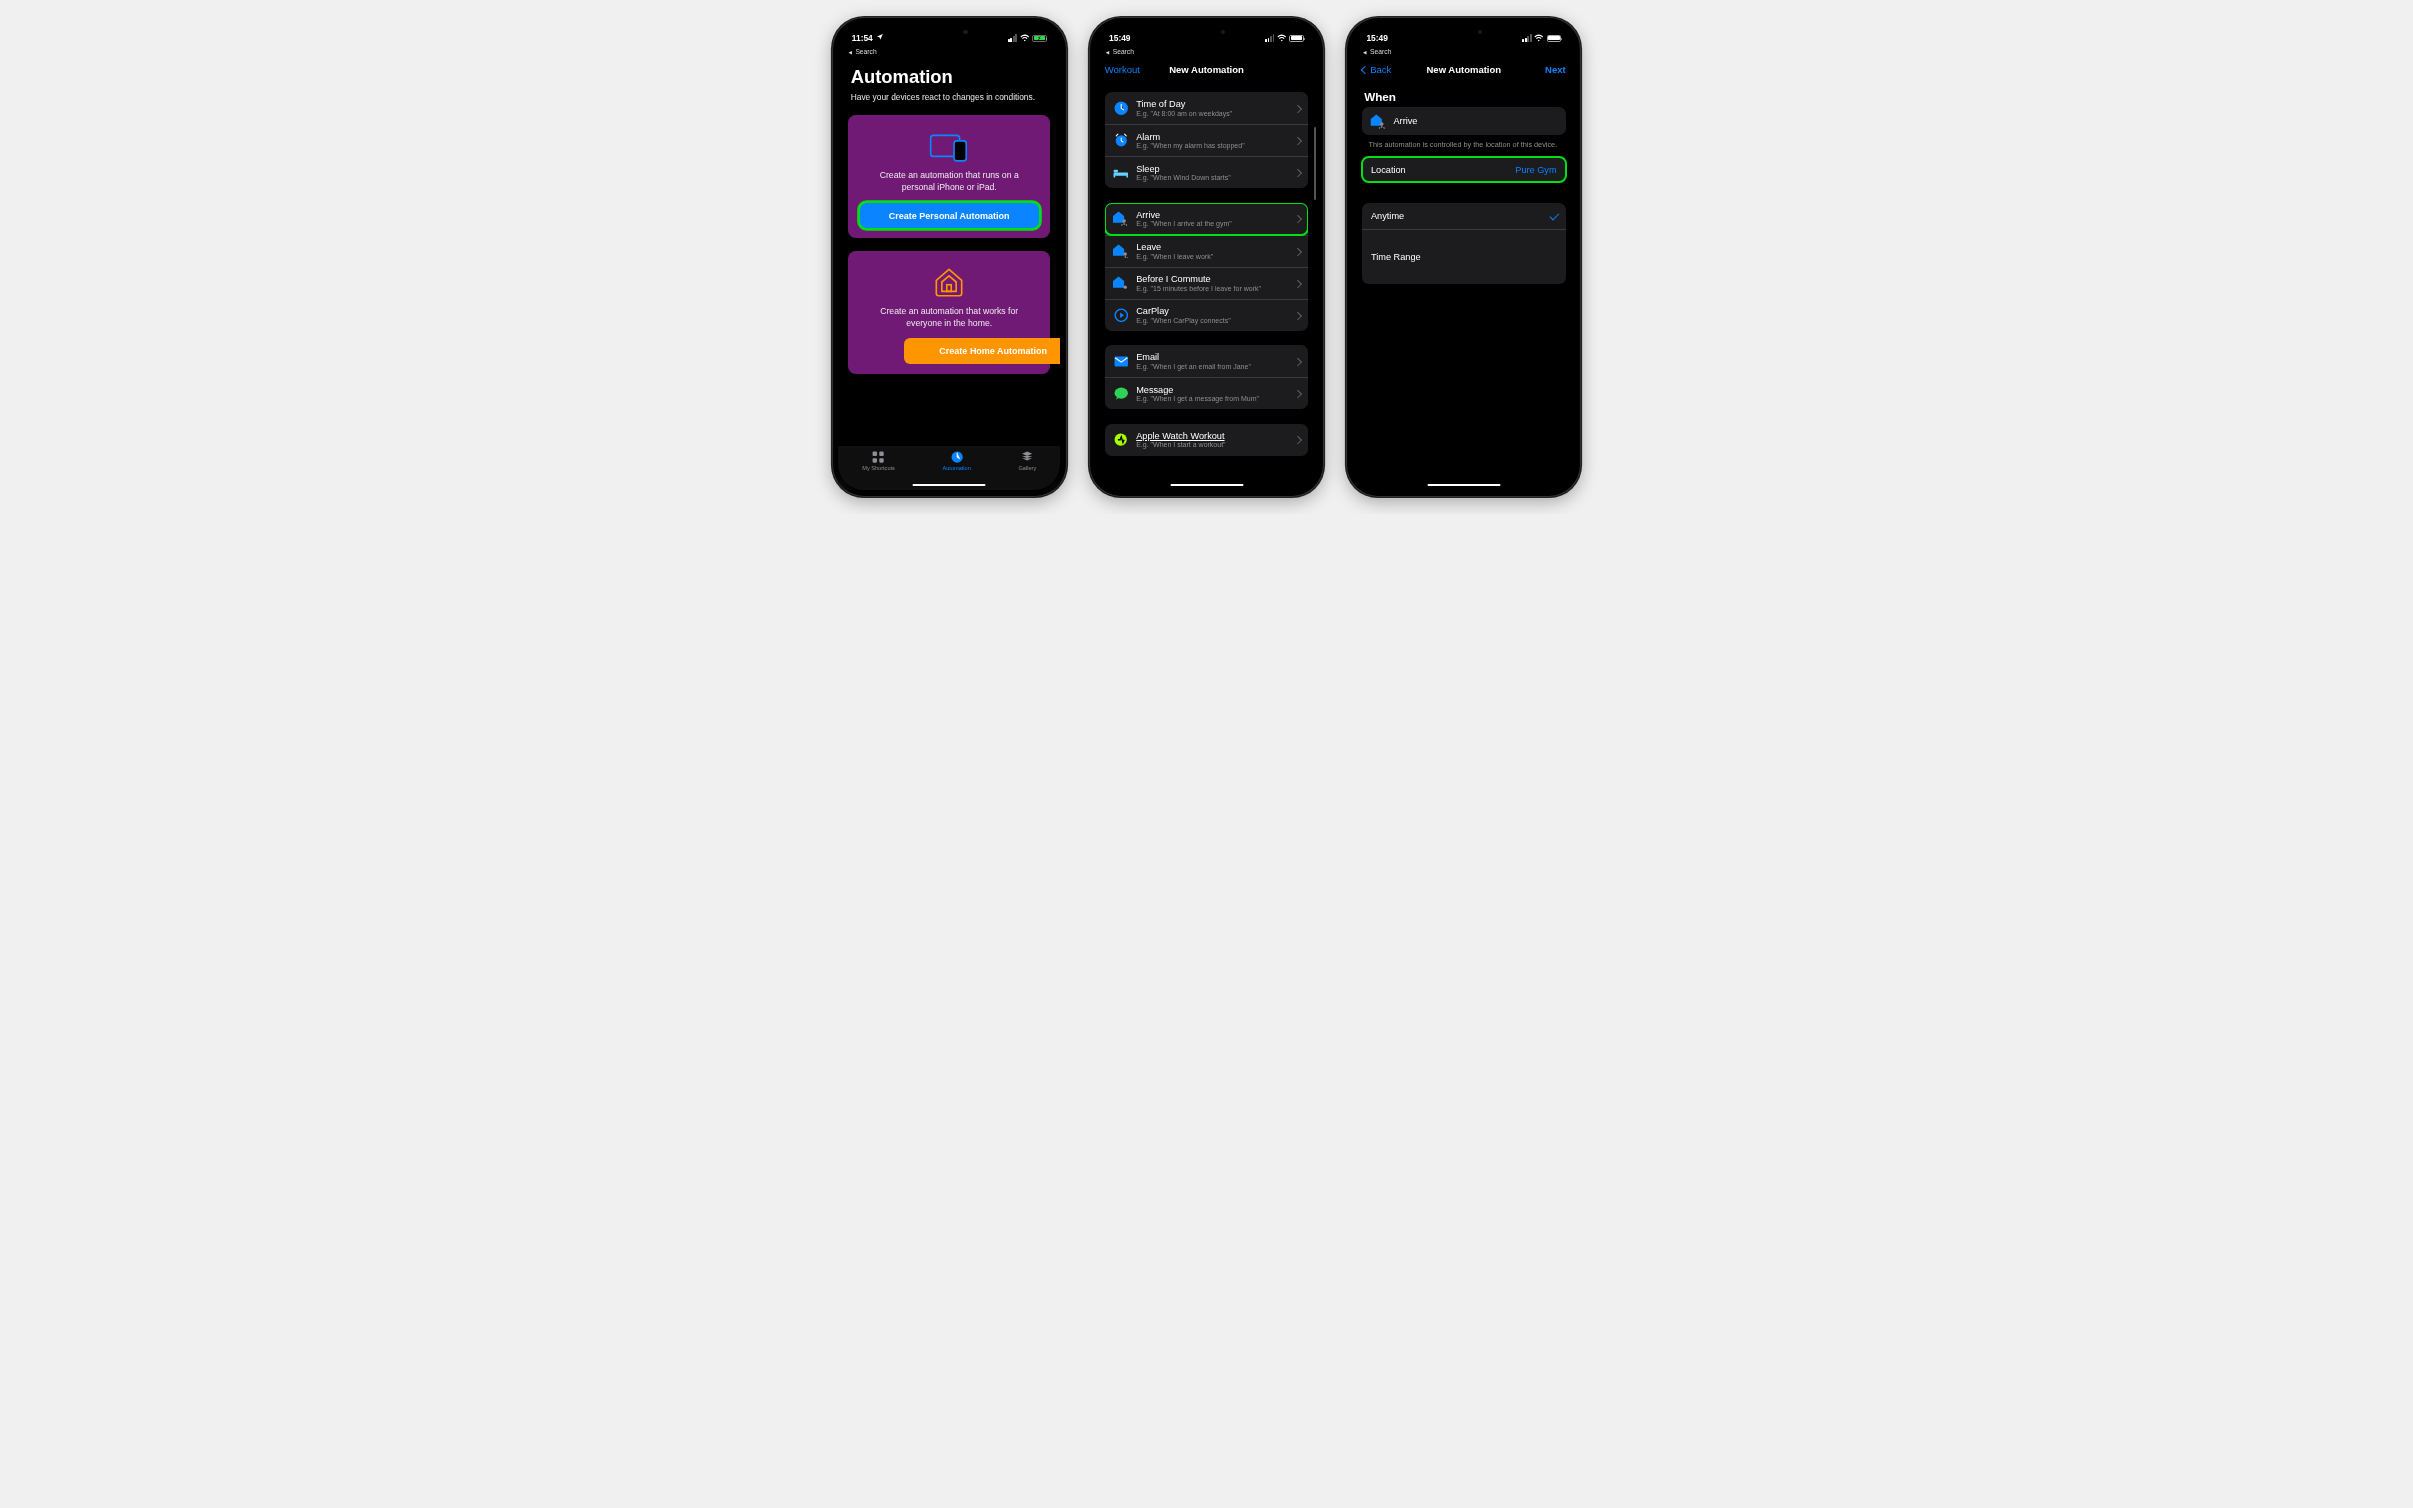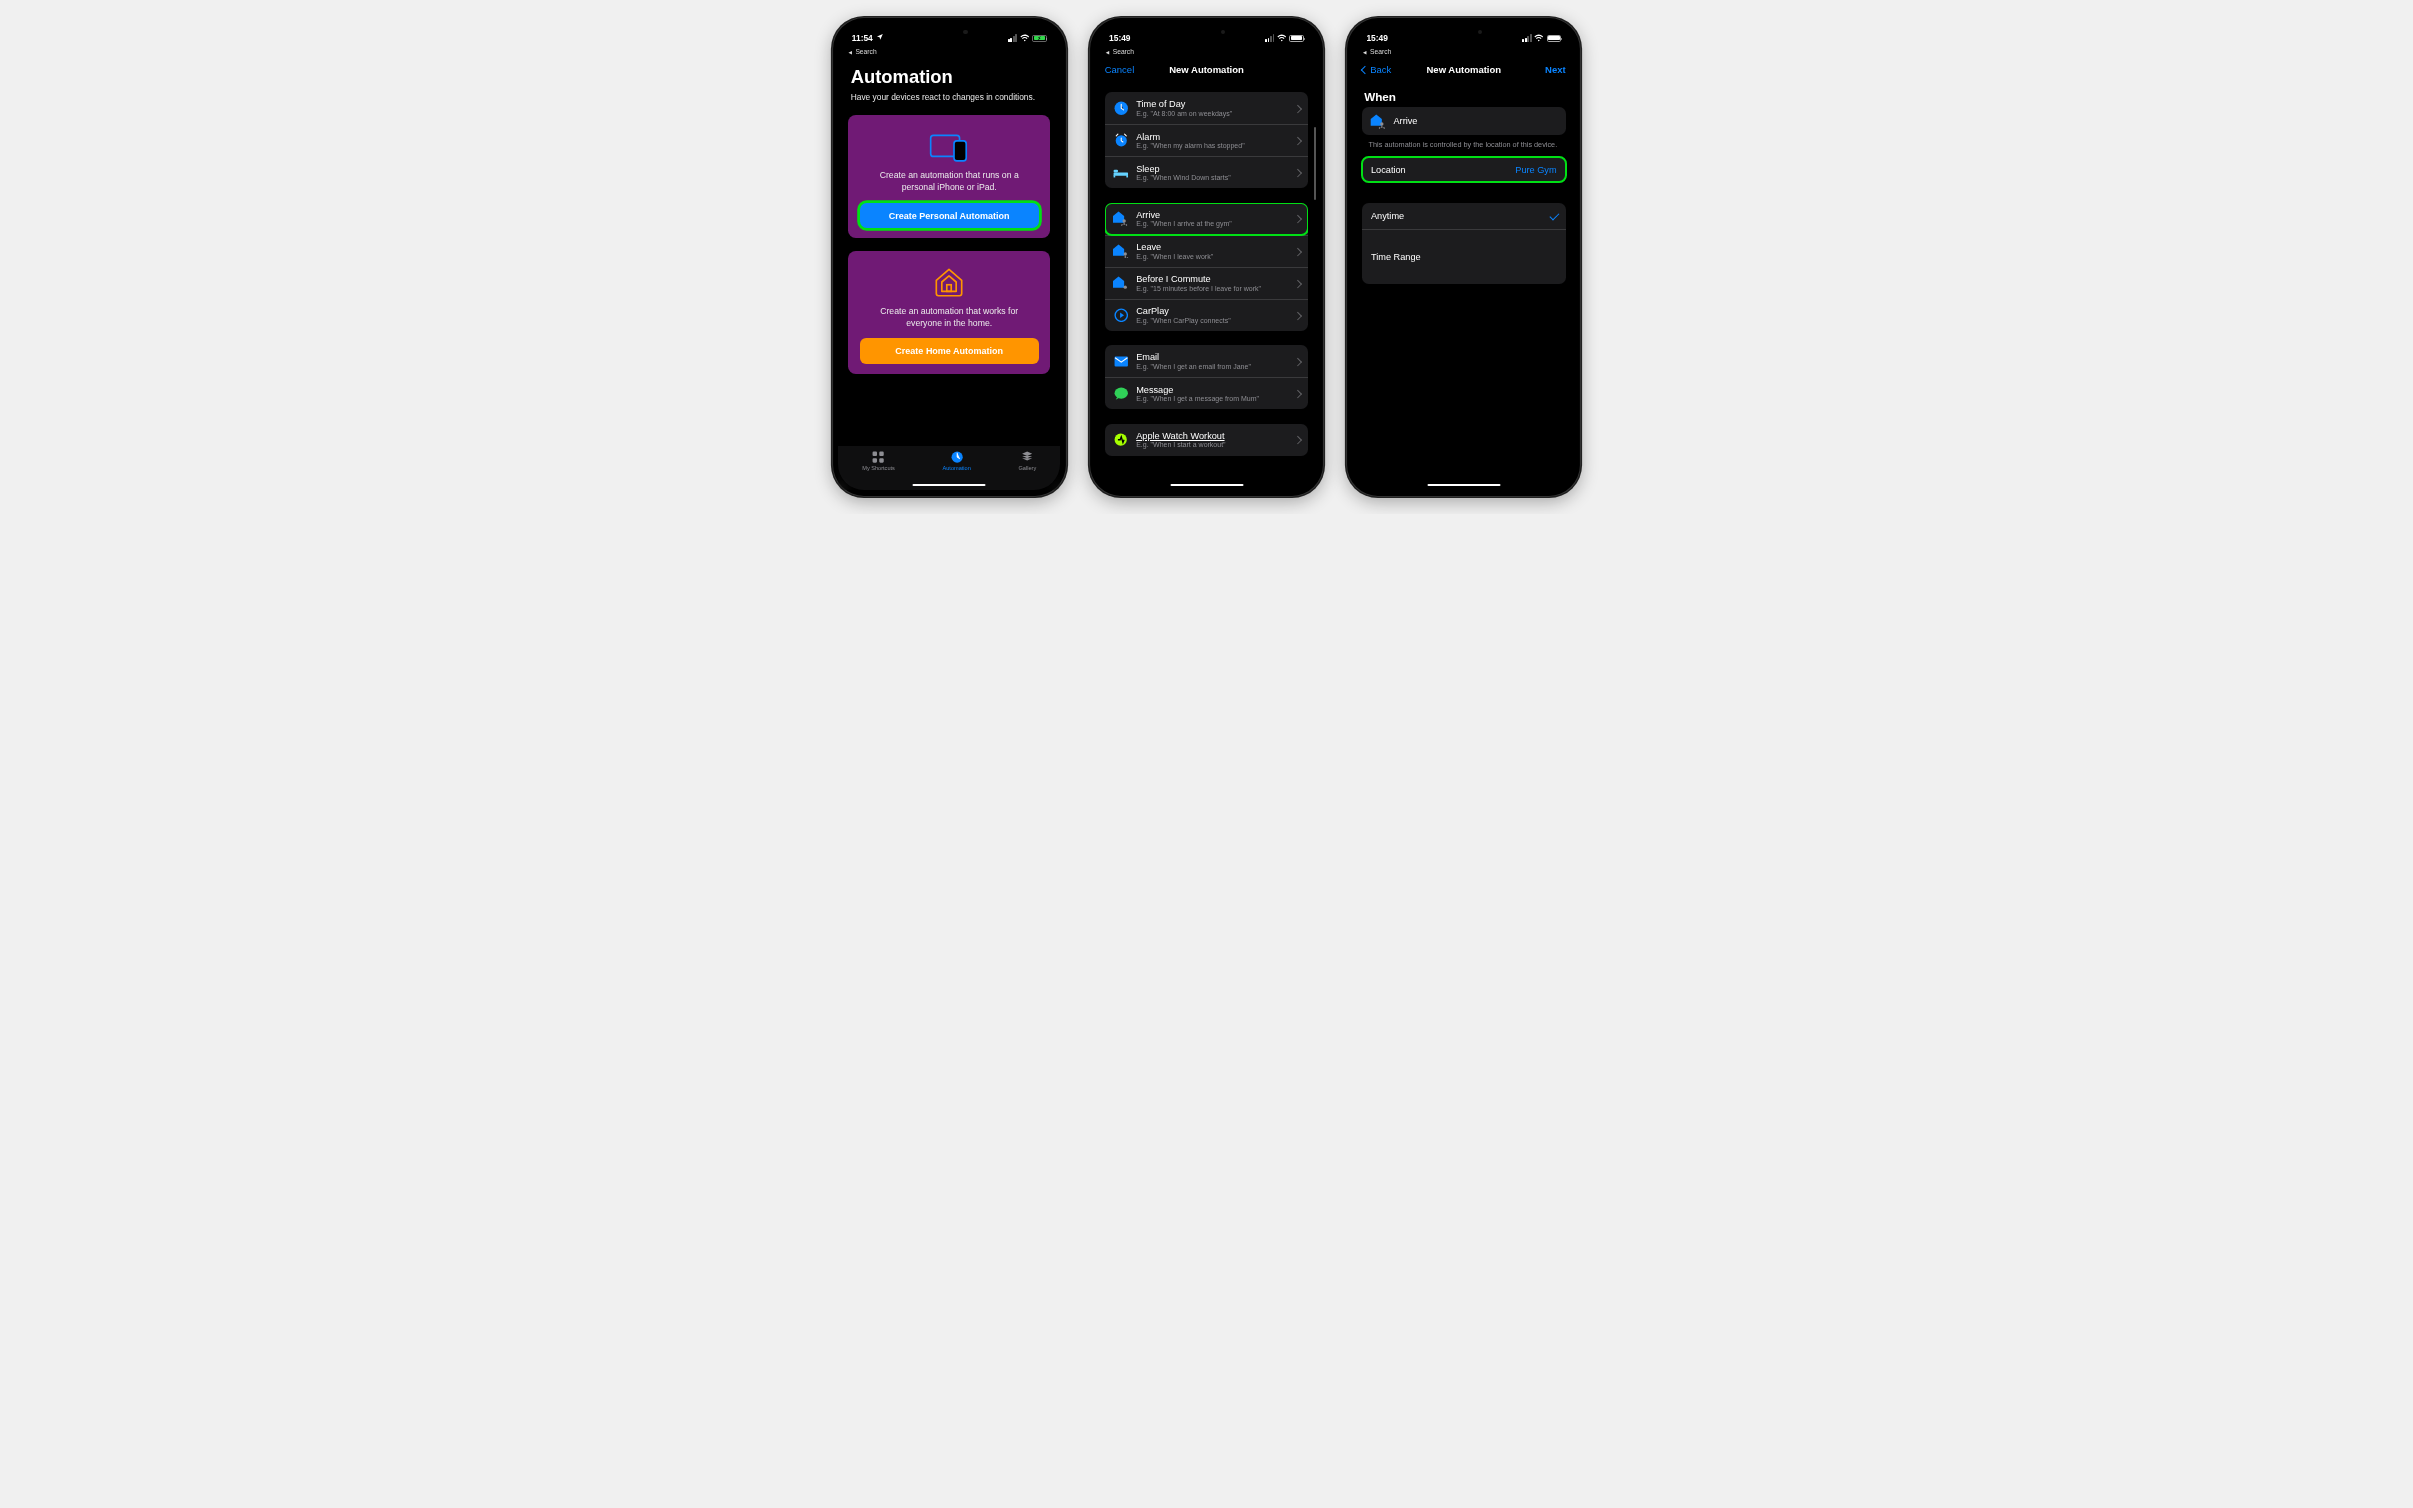--- a/index.html
+++ b/index.html
@@ -99,21 +99,21 @@
   }
   .card-icon { height:34px; display:flex; align-items:center; justify-content:center; margin-bottom:6.7px;}
   .card-desc { font-size:8.7px; color:#ececec; line-height:1.35; padding:0 5.6px 9px;}
   .btn-primary {
     display:block; width:100%;
     background:#0a84ff; color:#fff;
     border:none; border-radius:6.1px;
     padding:7.8px 0;
     font-size:9px; font-weight:600;
   }
-  .btn-home { background:#ff9500; color:#fff; }
+  .btn-home { background:#ff9500; color:#fff;margin-left:44px; }
   .highlight-green { box-shadow: 0 0 0 2.8px #00e015; border-radius:6.7px;}
 
   .tabbar {
     height:44px;
     display:flex; justify-content:space-around; align-items:flex-start;
     background:rgba(28,28,30,0.55);
     backdrop-filter: blur(5.6px);
     padding-top:4.5px;
   }
   .tab { display:flex; flex-direction:column; align-items:center; gap:2.2px; font-size:5.6px; color:#8e8e93;}
@@ -307,21 +307,21 @@
           </div>
       </div>
     </div>
 
     <div class="back-search">
       <span>Search</span>
     </div>
 
     <div class="navbar">
       <div class="left">
-          <span>Cancel</span>
+          <span>Workout</span>
         </div>
       <div class="center">New Automation</div>
       <div class="right"></div>
     </div>
 
     <div class="content scroll" style="position:relative">
       <div class="scrollbar"></div>
 
       <div class="group">
         <div class="row">

